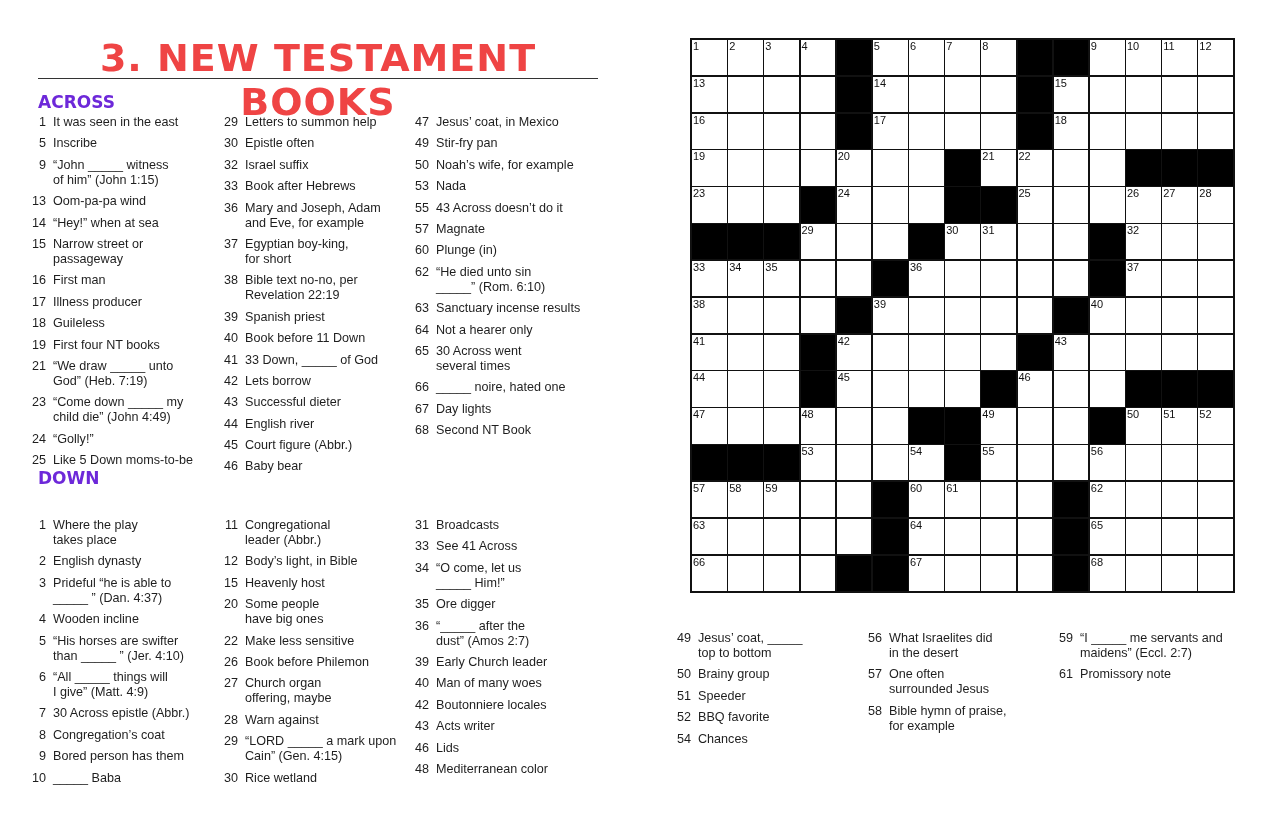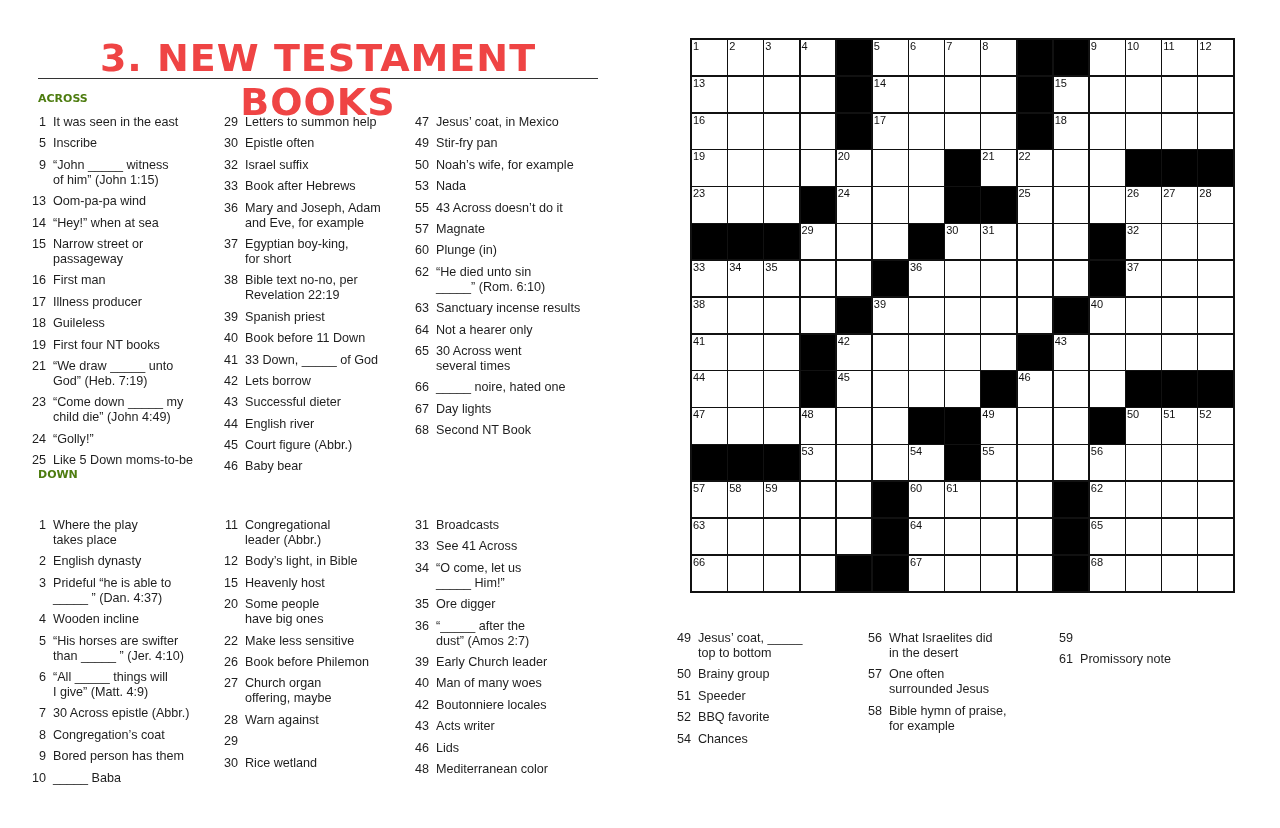--- a/index.html
+++ b/index.html
@@ -7,21 +7,21 @@
   body { position: relative; font-family: "Liberation Sans", "DejaVu Sans", sans-serif; color: #1a1a1a; }
 
   .title {
     position: absolute; left: 38px; top: 36px; width: 560px;
     text-align: center; font-size: 38px; font-weight: bold; letter-spacing: 1px;
     font-family: "DejaVu Sans", sans-serif; color: #ef4444;
   }
   .divider { position: absolute; left: 38px; top: 78px; width: 560px; height: 1px; background: #333; }
 
   .section-head {
-    position: absolute; font-size: 11px; font-weight: bold; color: #4d7c0f;
+    position: absolute; font-size: 17px; font-weight: bold; color: #6d28d9;
     font-family: "DejaVu Sans", sans-serif;
   }
 
   .col { position: absolute; }
   .clue { display: flex; font-size: 12.6px; line-height: 15px; margin-bottom: 6.4px; color: #1e1e1e; }
   .clue .num { width: 23px; flex: none; text-align: right; padding-right: 7px; }
   .clue .txt { white-space: pre-line; }
 
   .grid {
     position: absolute; left: 690px; top: 38px; width: 545px; height: 555px;
@@ -309,20 +309,22 @@
       <span class="num">27</span>
       <span class="txt">Church organ
 offering, maybe</span>
     </div>
     <div class="clue">
       <span class="num">28</span>
       <span class="txt">Warn against</span>
     </div>
     <div class="clue">
       <span class="num">29</span>
+      <span class="txt">“LORD _____ a mark upon
+Cain” (Gen. 4:15)</span>
     </div>
     <div class="clue">
       <span class="num">30</span>
       <span class="txt">Rice wetland</span>
     </div>
   </div>
 <div class="col" id="down-col-3" style="left:413px; top:518px; width:195px;">
     <div class="clue">
       <span class="num">31</span>
       <span class="txt">Broadcasts</span>
@@ -406,20 +408,22 @@
     </div>
     <div class="clue">
       <span class="num">58</span>
       <span class="txt">Bible hymn of praise,
 for example</span>
     </div>
   </div>
 <div class="col" id="down-col-6" style="left:1057px; top:631px; width:200px;">
     <div class="clue">
       <span class="num">59</span>
+      <span class="txt">“I _____ me servants and
+maidens” (Eccl. 2:7)</span>
     </div>
     <div class="clue">
       <span class="num">61</span>
       <span class="txt">Promissory note</span>
     </div>
   </div>
 
 <div class="grid" id="grid">
     <div class="cell">
       <span class="cnum">1</span>

